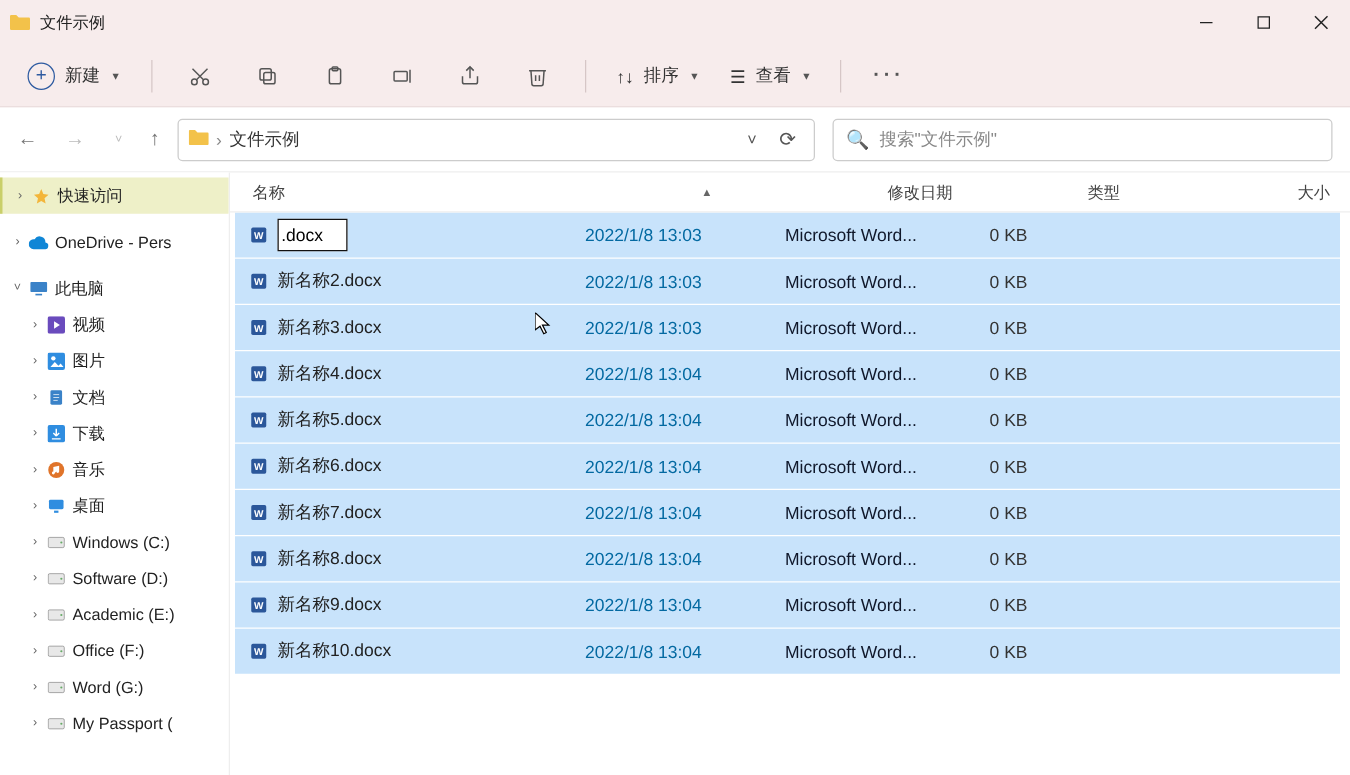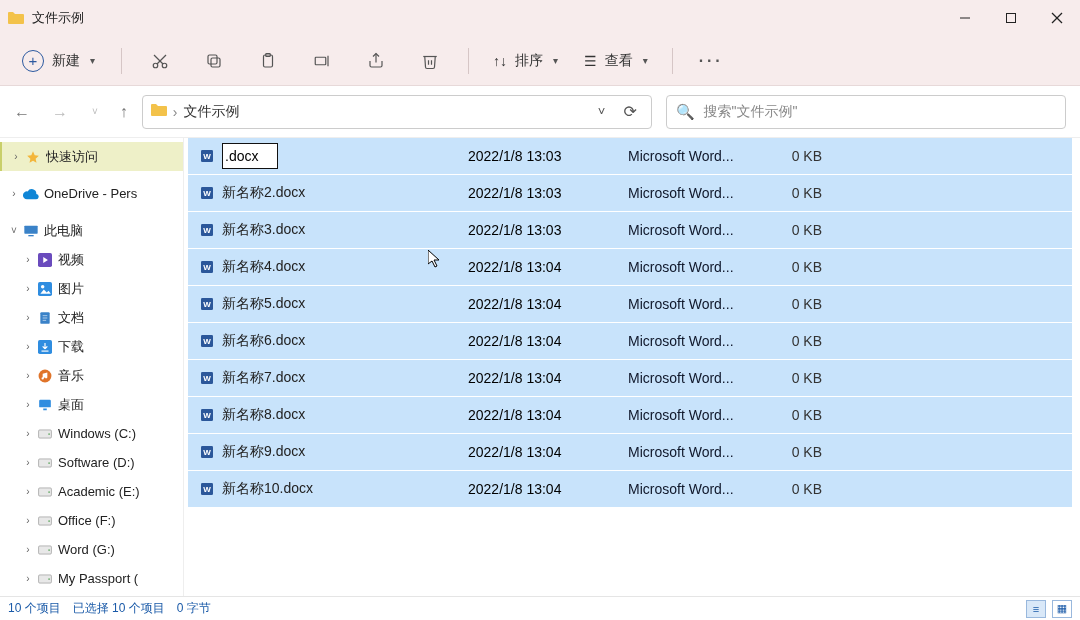--- a/index.html
+++ b/index.html
@@ -51,21 +51,21 @@
   .cols .c-name { width: 278px; }
   .cols .c-date { width: 160px; }
   .cols .c-type { width: 130px; }
   .cols .c-size { width: 80px; text-align: right; padding-right: 16px; }
   .cols .sort-caret { font-size: 9px; color: #666; margin-left: auto; margin-right: 140px; }
   .rows { flex: 1; overflow: auto; }
   .row { display: flex; align-items: center; height: 36px; font-size: 14px; color: #222; padding-left: 10px; margin: 0 8px 1px 4px; }
   .row.sel { background: #c8e3fb; }
   .file-ico { width: 18px; height: 18px; margin-right: 6px; display:flex; align-items:center; justify-content:center; flex: 0 0 18px; }
   .row .c-name { width: 270px; display: flex; align-items: center; }
-  .row .c-date { width: 160px; color: #000000; }
+  .row .c-date { width: 160px; color: #0369a1; }
   .row .c-type { width: 130px; color: #0f172a; white-space: nowrap; overflow: hidden; text-overflow: ellipsis; }
   .row .c-size { width: 80px; text-align: right; padding-right: 16px; color: #333; }
   .rename-input { height: 22px; border: 1px solid #111; background: #fff; font-size: 14px; padding: 12px 2px; width: 56px; }
   
   .status { height: 24px; border-top: 1px solid #e5e5e5; display: flex; align-items: center; font-size: 12px; color: #1a5aa8; padding: 0 8px; gap: 12px; background: #fff; }
   .status .right { margin-left: auto; display: flex; gap: 6px; }
   .viewbtn { width: 20px; height: 18px; border: 1px solid #99b8dd; display:flex; align-items:center; justify-content:center; color:#1a5aa8; font-size:11px; background:#fff; }
   .viewbtn.active { background: #d9e8f8; }
   .cursor { position: absolute; pointer-events: none; }
 </style>
@@ -337,20 +337,27 @@
           <span class="tree-ico">
             <svg width="14" height="12" viewBox="0 0 24 16">
               <rect x="1" y="1" width="22" height="14" rx="2" fill="#e8e8e8" stroke="#888"></rect>
               <circle cx="19" cy="8" r="1.5" fill="#6a6"></circle>
             </svg>
           </span>
           <span class="label">My Passport (</span>
         </div>
       </div>
     <div class="filepane">
+      <div class="cols">
+        <div class="c-name">名称</div>
+        <div class="sort-caret">▲</div>
+        <div class="c-date">修改日期</div>
+        <div class="c-type">类型</div>
+        <div class="c-size">大小</div>
+      </div>
       <div class="rows" id="rows">
           <div class="row sel">
             <div class="c-name">
               <span class="file-ico">
                 <svg width="16" height="16" viewBox="0 0 24 24">
                   <rect x="3" y="3" width="18" height="18" rx="2" fill="#2b579a"></rect>
                   <text x="12" y="17" font-size="12" font-weight="bold" fill="#fff" text-anchor="middle" font-family="Segoe UI">W</text>
                 </svg>
               </span>
               <input class="rename-input" value=".docx" style="">
@@ -482,26 +489,17 @@
               <span>新名称10.docx</span>
             </div>
             <div class="c-date">2022/1/8 13:04</div>
             <div class="c-type">Microsoft Word...</div>
             <div class="c-size">0 KB</div>
           </div>
         </div>
     </div>
   </div>
 
-  <div class="status">
-    <span>10 个项目</span>
-    <span>已选择 10 个项目</span>
-    <span>0 字节</span>
-    <div class="right">
-      <div class="viewbtn active">≡</div>
-      <div class="viewbtn">▦</div>
-    </div>
-  </div>
 
   <svg class="cursor" style="left:428px; top:250px;" width="16" height="20">
       <path d="M0 0 L0 14 L4 11 L7 17 L9 16 L6 10 L11 10 Z" fill="#fff" stroke="#000" stroke-width="1"></path>
     </svg>
 </div>
 
 </body></html>

